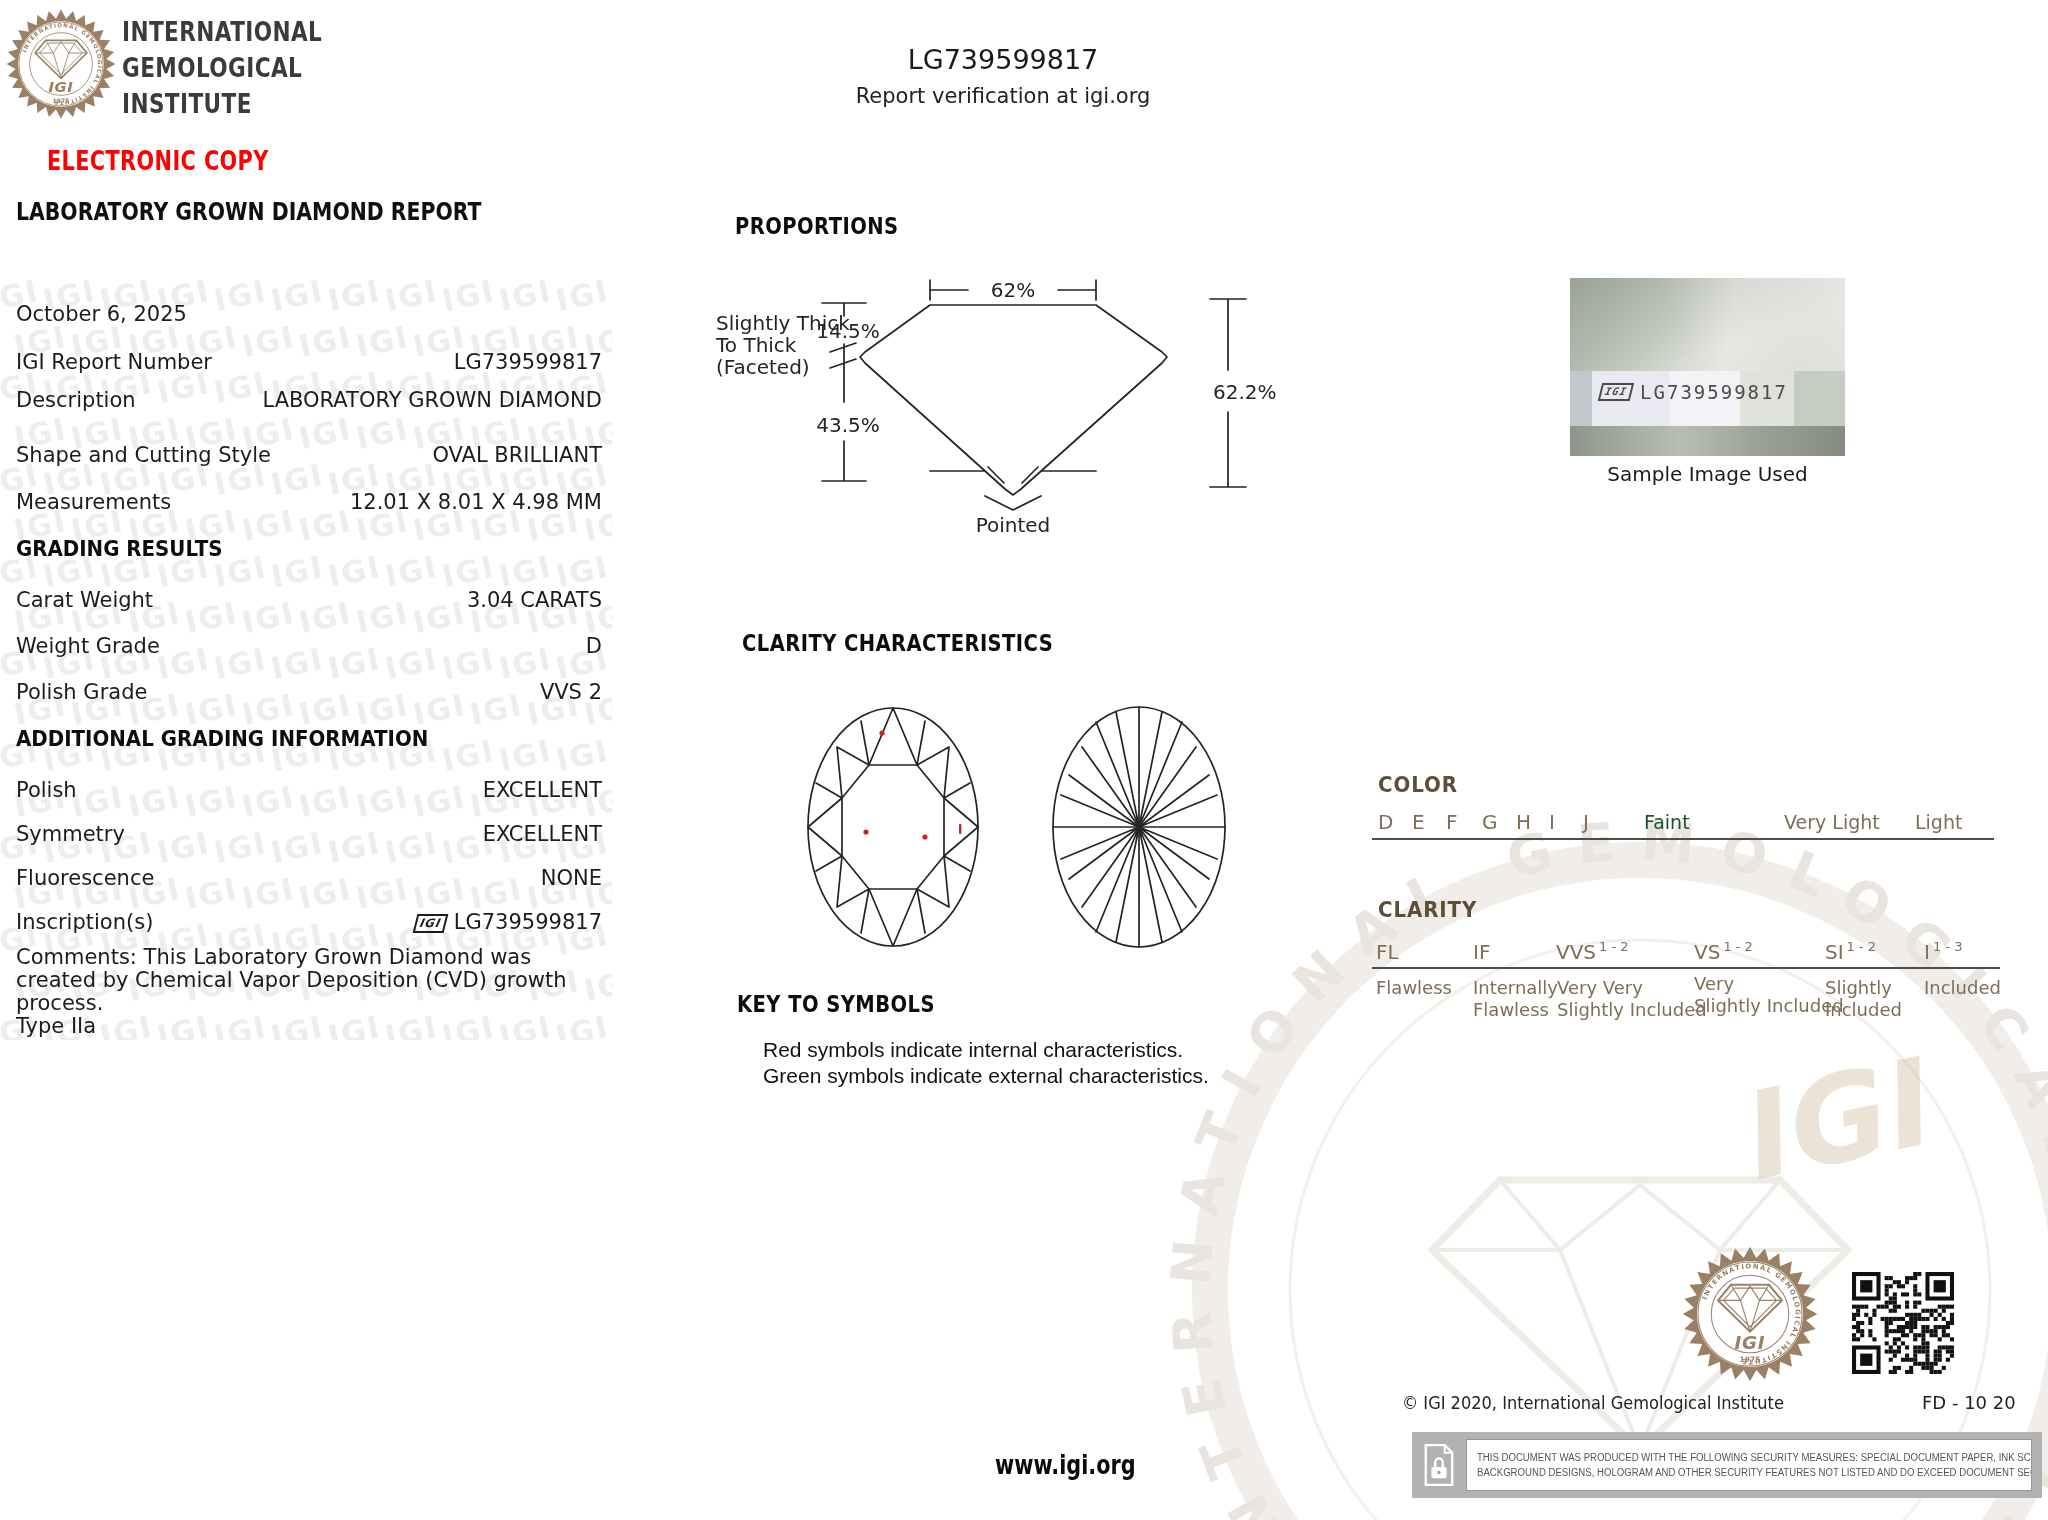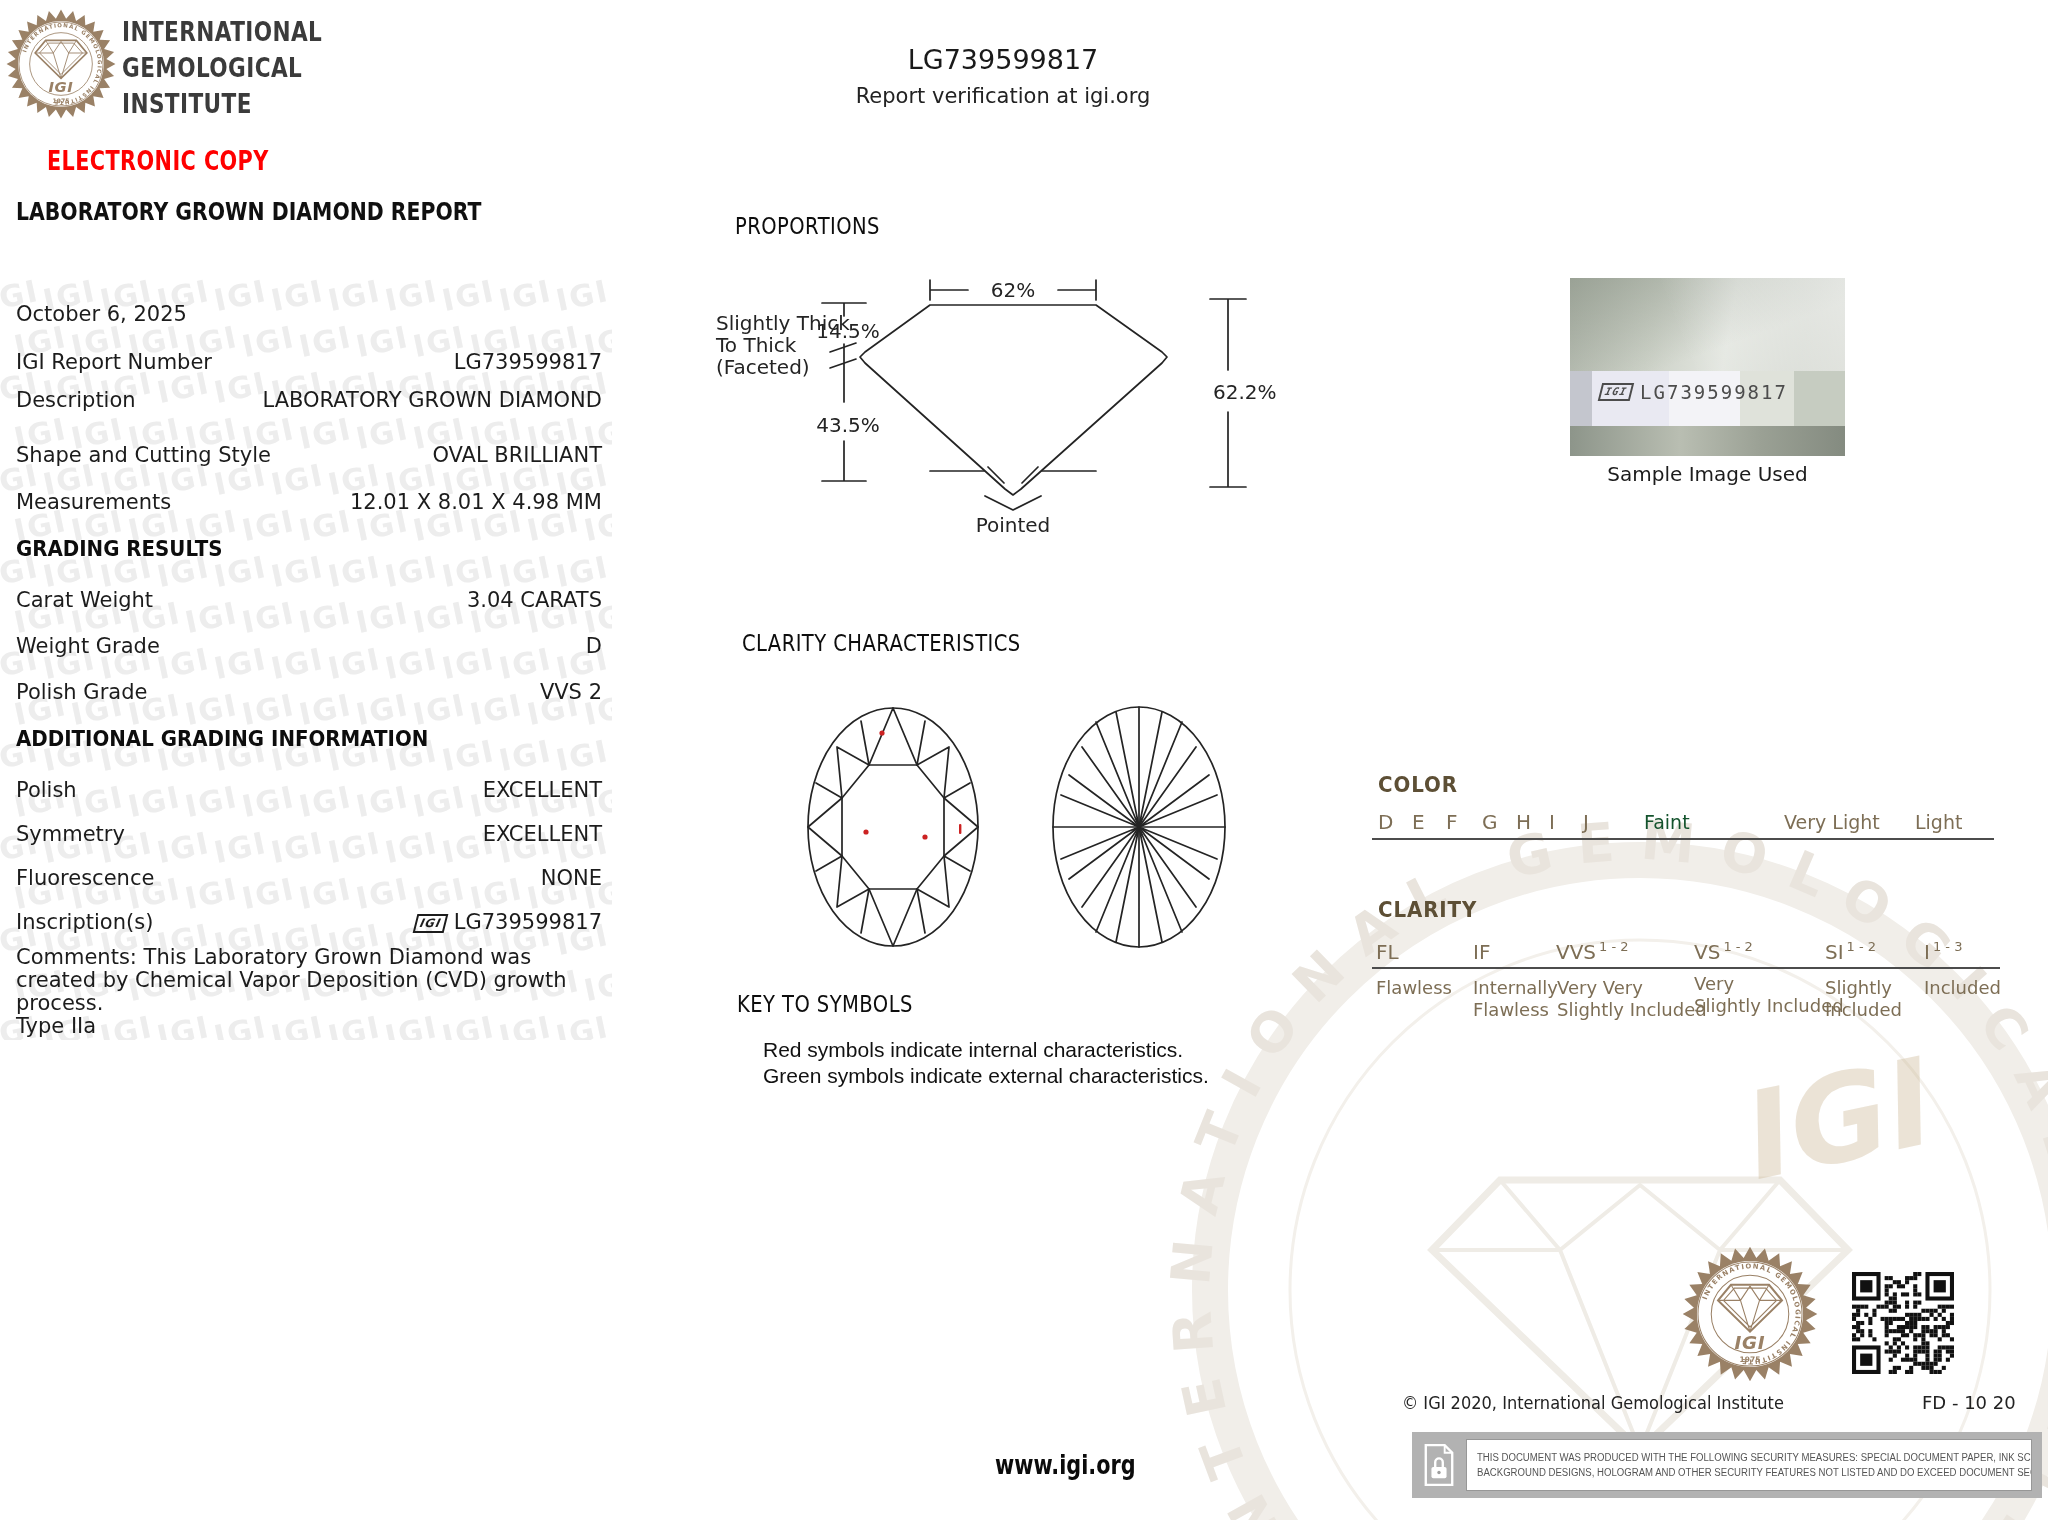--- a/index.html
+++ b/index.html
@@ -18,21 +18,21 @@
   .top-verif{font-size:21px;color:#222;text-align:center}
 
   
   .row{position:absolute;left:16px;width:586px;display:flex;justify-content:space-between;font-size:21px;color:#1c1c1c}
   .row .val{text-align:right;white-space:nowrap}
   .sec-b{position:absolute;left:16px;font-size:22px;font-weight:bold;color:#0d0d0d}
   .comments{position:absolute;left:16px;width:590px;font-size:21px;line-height:23px;color:#1c1c1c}
   .igi-mark{display:inline-block;border:2px solid currentColor;transform:skewX(-14deg);font-size:.55em;font-weight:bold;font-style:italic;padding:0 3px;letter-spacing:1px;line-height:1.3;vertical-align:middle;margin-right:8px}
 
   
-  .h-sec{position:absolute;font-size:23px;font-weight:normal;color:#0d0d0d;letter-spacing:.5px}
+  .h-sec{position:absolute;font-size:23px;font-weight:bold;color:#0d0d0d;letter-spacing:.5px}
 
   
   svg.diag{position:absolute;overflow:visible}
   svg.diag path, svg.diag line, svg.diag polygon, svg.diag ellipse{fill:none;stroke:#242424;stroke-width:1.7px;stroke-linejoin:round;stroke-linecap:round}
   svg.diag text{fill:#242424;font-size:20px;stroke:none;font-family:"DejaVu Sans",sans-serif}
 
   
   #photo{position:absolute;left:1570px;top:278px;width:275px;height:178px;overflow:hidden;
     background:linear-gradient(100deg,#b7bdb2 0%,#cdd2c8 30%,#e3e6e0 55%,#cfd3cb 80%,#c5c9c0 100%)}
   #photo .shade{position:absolute;inset:0;background:linear-gradient(160deg,rgba(118,128,114,.45),rgba(118,128,114,0) 45%)}

